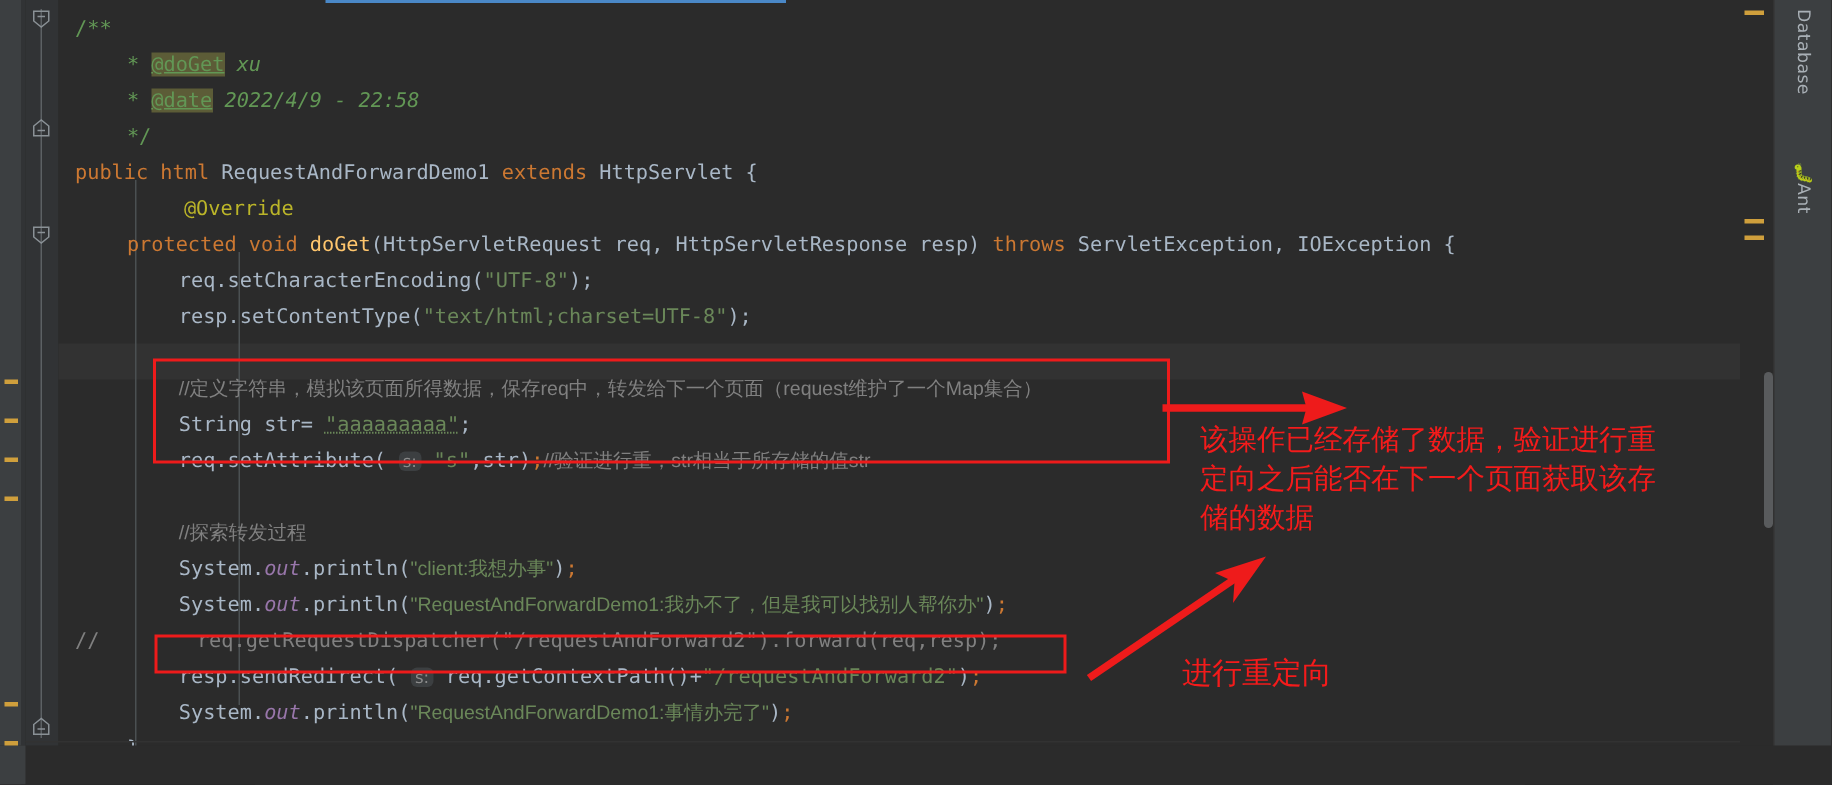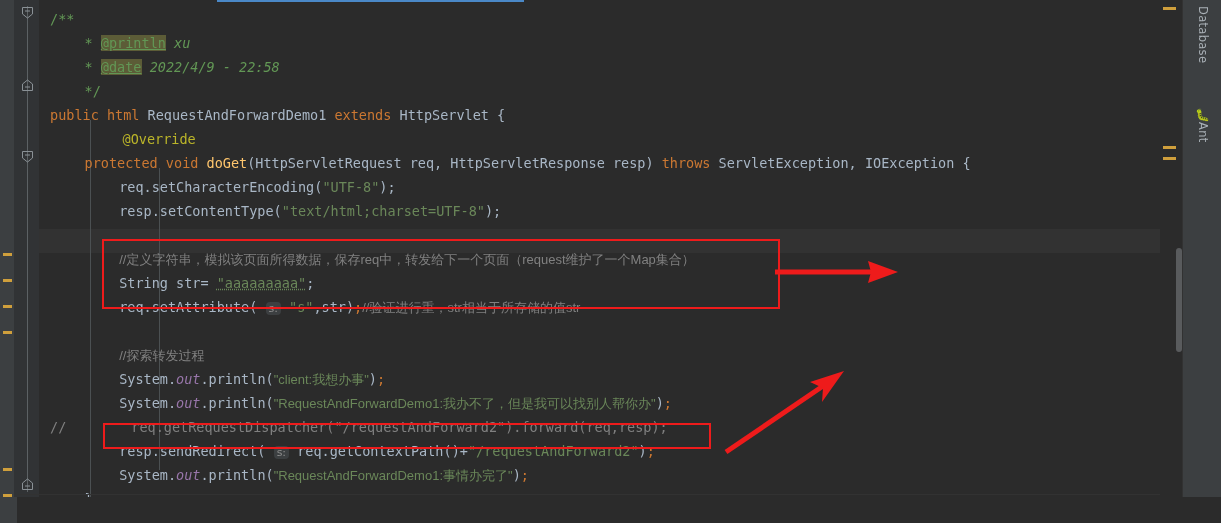--- a/index.html
+++ b/index.html
@@ -251,21 +251,21 @@
   <div class="editor">
     <div class="tab-underline"></div>
 
     <div class="current-line" style="top:229px;"></div>
 
     <div class="indent-guide" style="left:51px; top:120px; height:378px;"></div>
     <div class="indent-guide" style="left:120px; top:168px; height:302px;"></div>
 
     <div id="code-body">
         <div class="line" style="top: 7px; left: 11px;"><span class="doc">/**</span></div>
-        <div class="line" style="top: 31px; left: 45.6px;"><span class="doc">* </span><span class="doctag">@println</span><span class="docval"> xu</span></div>
+        <div class="line" style="top: 31px; left: 45.6px;"><span class="doc">* </span><span class="doctag">@doGet</span><span class="docval"> xu</span></div>
         <div class="line" style="top: 55px; left: 45.6px;"><span class="doc">* </span><span class="doctag">@date</span><span class="docval"> 2022/4/9 - 22:58</span></div>
         <div class="line" style="top: 79px; left: 45.6px;"><span class="doc">*/</span></div>
         <div class="line" style="top: 103px; left: 11px;"><span class="kw">public html </span><span class="ident">RequestAndForwardDemo1 </span><span class="kw">extends </span><span class="ident">HttpServlet {</span></div>
         <div class="line" style="top: 127px; left: 45.6px;"><span class="anno">@Override</span></div>
         <div class="line" style="top: 151px; left: 45.6px;"><span class="kw">protected void </span><span class="meth">doGet</span><span class="ident">(HttpServletRequest req, HttpServletResponse resp) </span><span class="kw">throws </span><span class="ident">ServletException, IOException {</span></div>
         <div class="line" style="top: 175px; left: 80.2px;"><span class="ident">req.setCharacterEncoding(</span><span class="str">"UTF-8"</span><span class="ident">);</span></div>
         <div class="line" style="top: 199px; left: 80.2px;"><span class="ident">resp.setContentType(</span><span class="str">"text/html;charset=UTF-8"</span><span class="ident">);</span></div>
         <div class="line" style="top: 223px; left: 11px;"></div>
         <div class="line" style="top: 247px; left: 80.2px;"><span class="cmt cjk">//定义字符串，模拟该页面所得数据，保存req中，转发给下一个页面（request维护了一个Map集合）</span></div>
         <div class="line" style="top: 271px; left: 80.2px;"><span class="ident">String </span><span class="ident">str= </span><span class="str typo">"aaaaaaaaa"</span><span class="ident">;</span></div>
@@ -287,21 +287,25 @@
   <svg class="arrow" style="left:770px; top:250px;" width="130" height="40">
     <line x1="5" y1="22" x2="105" y2="22" stroke="#ee1b1b" stroke-width="5"></line>
     <polygon points="128,22 98,11 101,22 98,33" fill="#ee1b1b"></polygon>
   </svg>
 
   <svg class="arrow" style="left:718px; top:368px;" width="130" height="90">
     <line x1="8" y1="84" x2="108" y2="16" stroke="#ee1b1b" stroke-width="5"></line>
     <polygon points="126,3 92,14 105,20 104,34" fill="#ee1b1b"></polygon>
   </svg>
 
-
+  <div class="redtext" style="left:800px; top:280px; width:350px;">该操作已经存储了数据，验证进行重
+定向之后能否在下一个页面获取该存
+储的数据</div>
+
+  <div class="redtext" style="left:788px; top:435px; width:200px; font-size:20px;">进行重定向</div>
 
   <div class="stripe-col">
     <div class="stripe-mark" style="top:7px; background:#cf9f3c;"></div>
     <div class="stripe-mark" style="top:146px; background:#cf9f3c;"></div>
     <div class="stripe-mark" style="top:157px; background:#cf9f3c;"></div>
   </div>
 
   <div class="scroll-track"></div>
   <div class="scroll-thumb" id="scroll-thumb" style="top: 248px; height: 104px;"></div>
 

